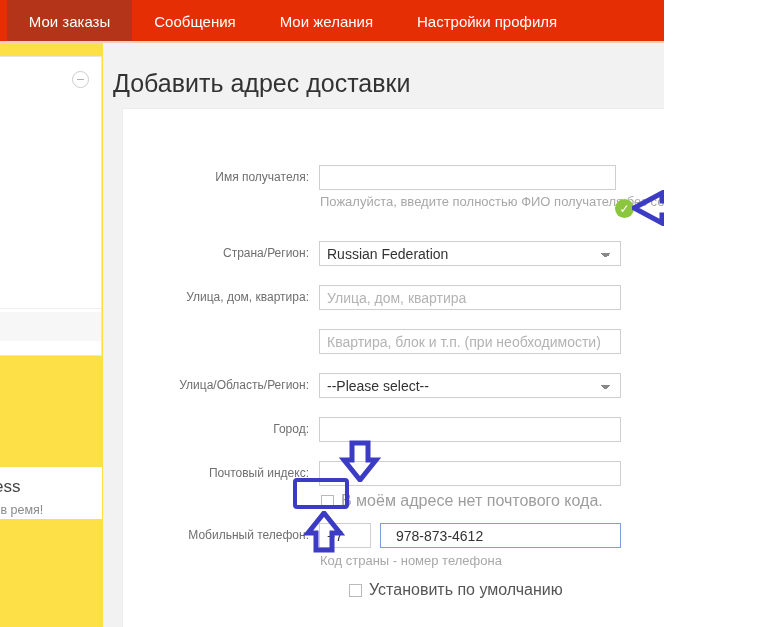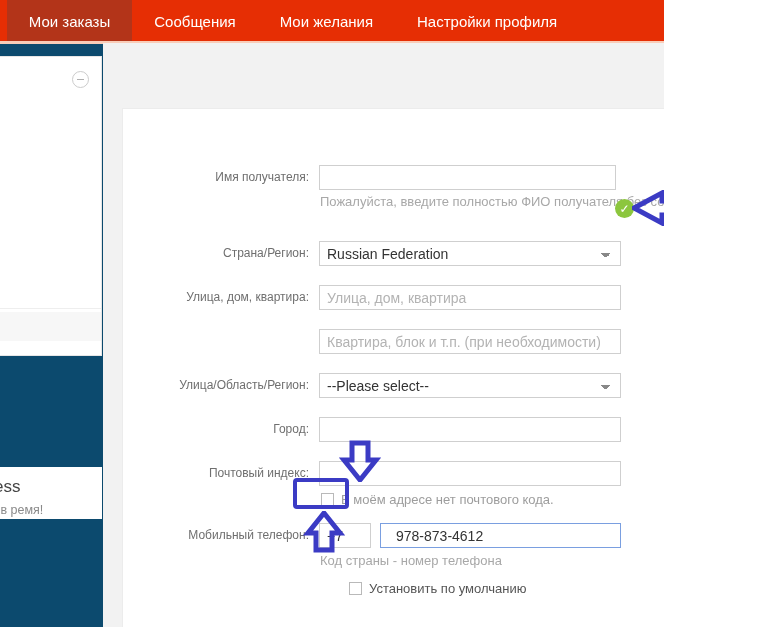--- a/index.html
+++ b/index.html
@@ -6,21 +6,21 @@
   html, body {
     margin: 0; padding: 0;
     width: 761px; height: 627px;
     overflow: hidden;
     background: #ffffff;
     font-family: "Liberation Sans", sans-serif;
   }
   #root {
     position: relative;
     width: 664px; height: 627px;
-    background: #0c4a6e;
+    background: #fde047;
     overflow: hidden;
   }
 
   
   #topnav {
     position: absolute; left: 0; top: 0;
     width: 761px; height: 43px;
     background: #e62e04;
     display: flex;
     align-items: stretch;
@@ -161,21 +161,21 @@
     background-repeat: no-repeat;
   }
   .cb-row { position: absolute; display: flex; align-items: center; }
   .cb {
     width: 13px; height: 13px;
     border: 1px solid #b9b9b9;
     background: #fff;
     margin-right: 7px;
     cursor: pointer;
   }
-  .cb-lbl { font-size: 13px; color: #9d9d9d; white-space: nowrap; }
+  .cb-lbl { font-size: 16px; color: #9d9d9d; white-space: nowrap; }
   .cb-lbl.dark { color: #555555; }
 
   
   #check-ok {
     position: absolute; left: 615px; top: 199px;
     width: 19px; height: 19px;
     border-radius: 50%;
     background: #8cc63e;
     display: flex; align-items: center; justify-content: center;
     color: #ffffff; font-size: 12px; line-height: 1;
@@ -229,20 +229,21 @@
   </div>
 
   <div id="promo">
     <div id="promo-title">и AliExpress</div>
     <div id="promo-sub">обом месте, в ремя!</div>
 
   </div>
 
   <div id="main">
 
+    <div id="page-title">Добавить адрес доставки</div>
 
     <div id="card">
 
       <div class="row" style="top:56px;">
         <div class="lbl" style="top:0;">Имя получателя:</div>
         <input class="fld" style="top: 0px; width: 297px;" type="text" placeholder="">
         <div class="hint" style="top:29px;">Пожалуйста, введите полностью ФИО получателя без сокращений (например:</div>
       </div>
 
       <div class="row" style="top:132px;">

